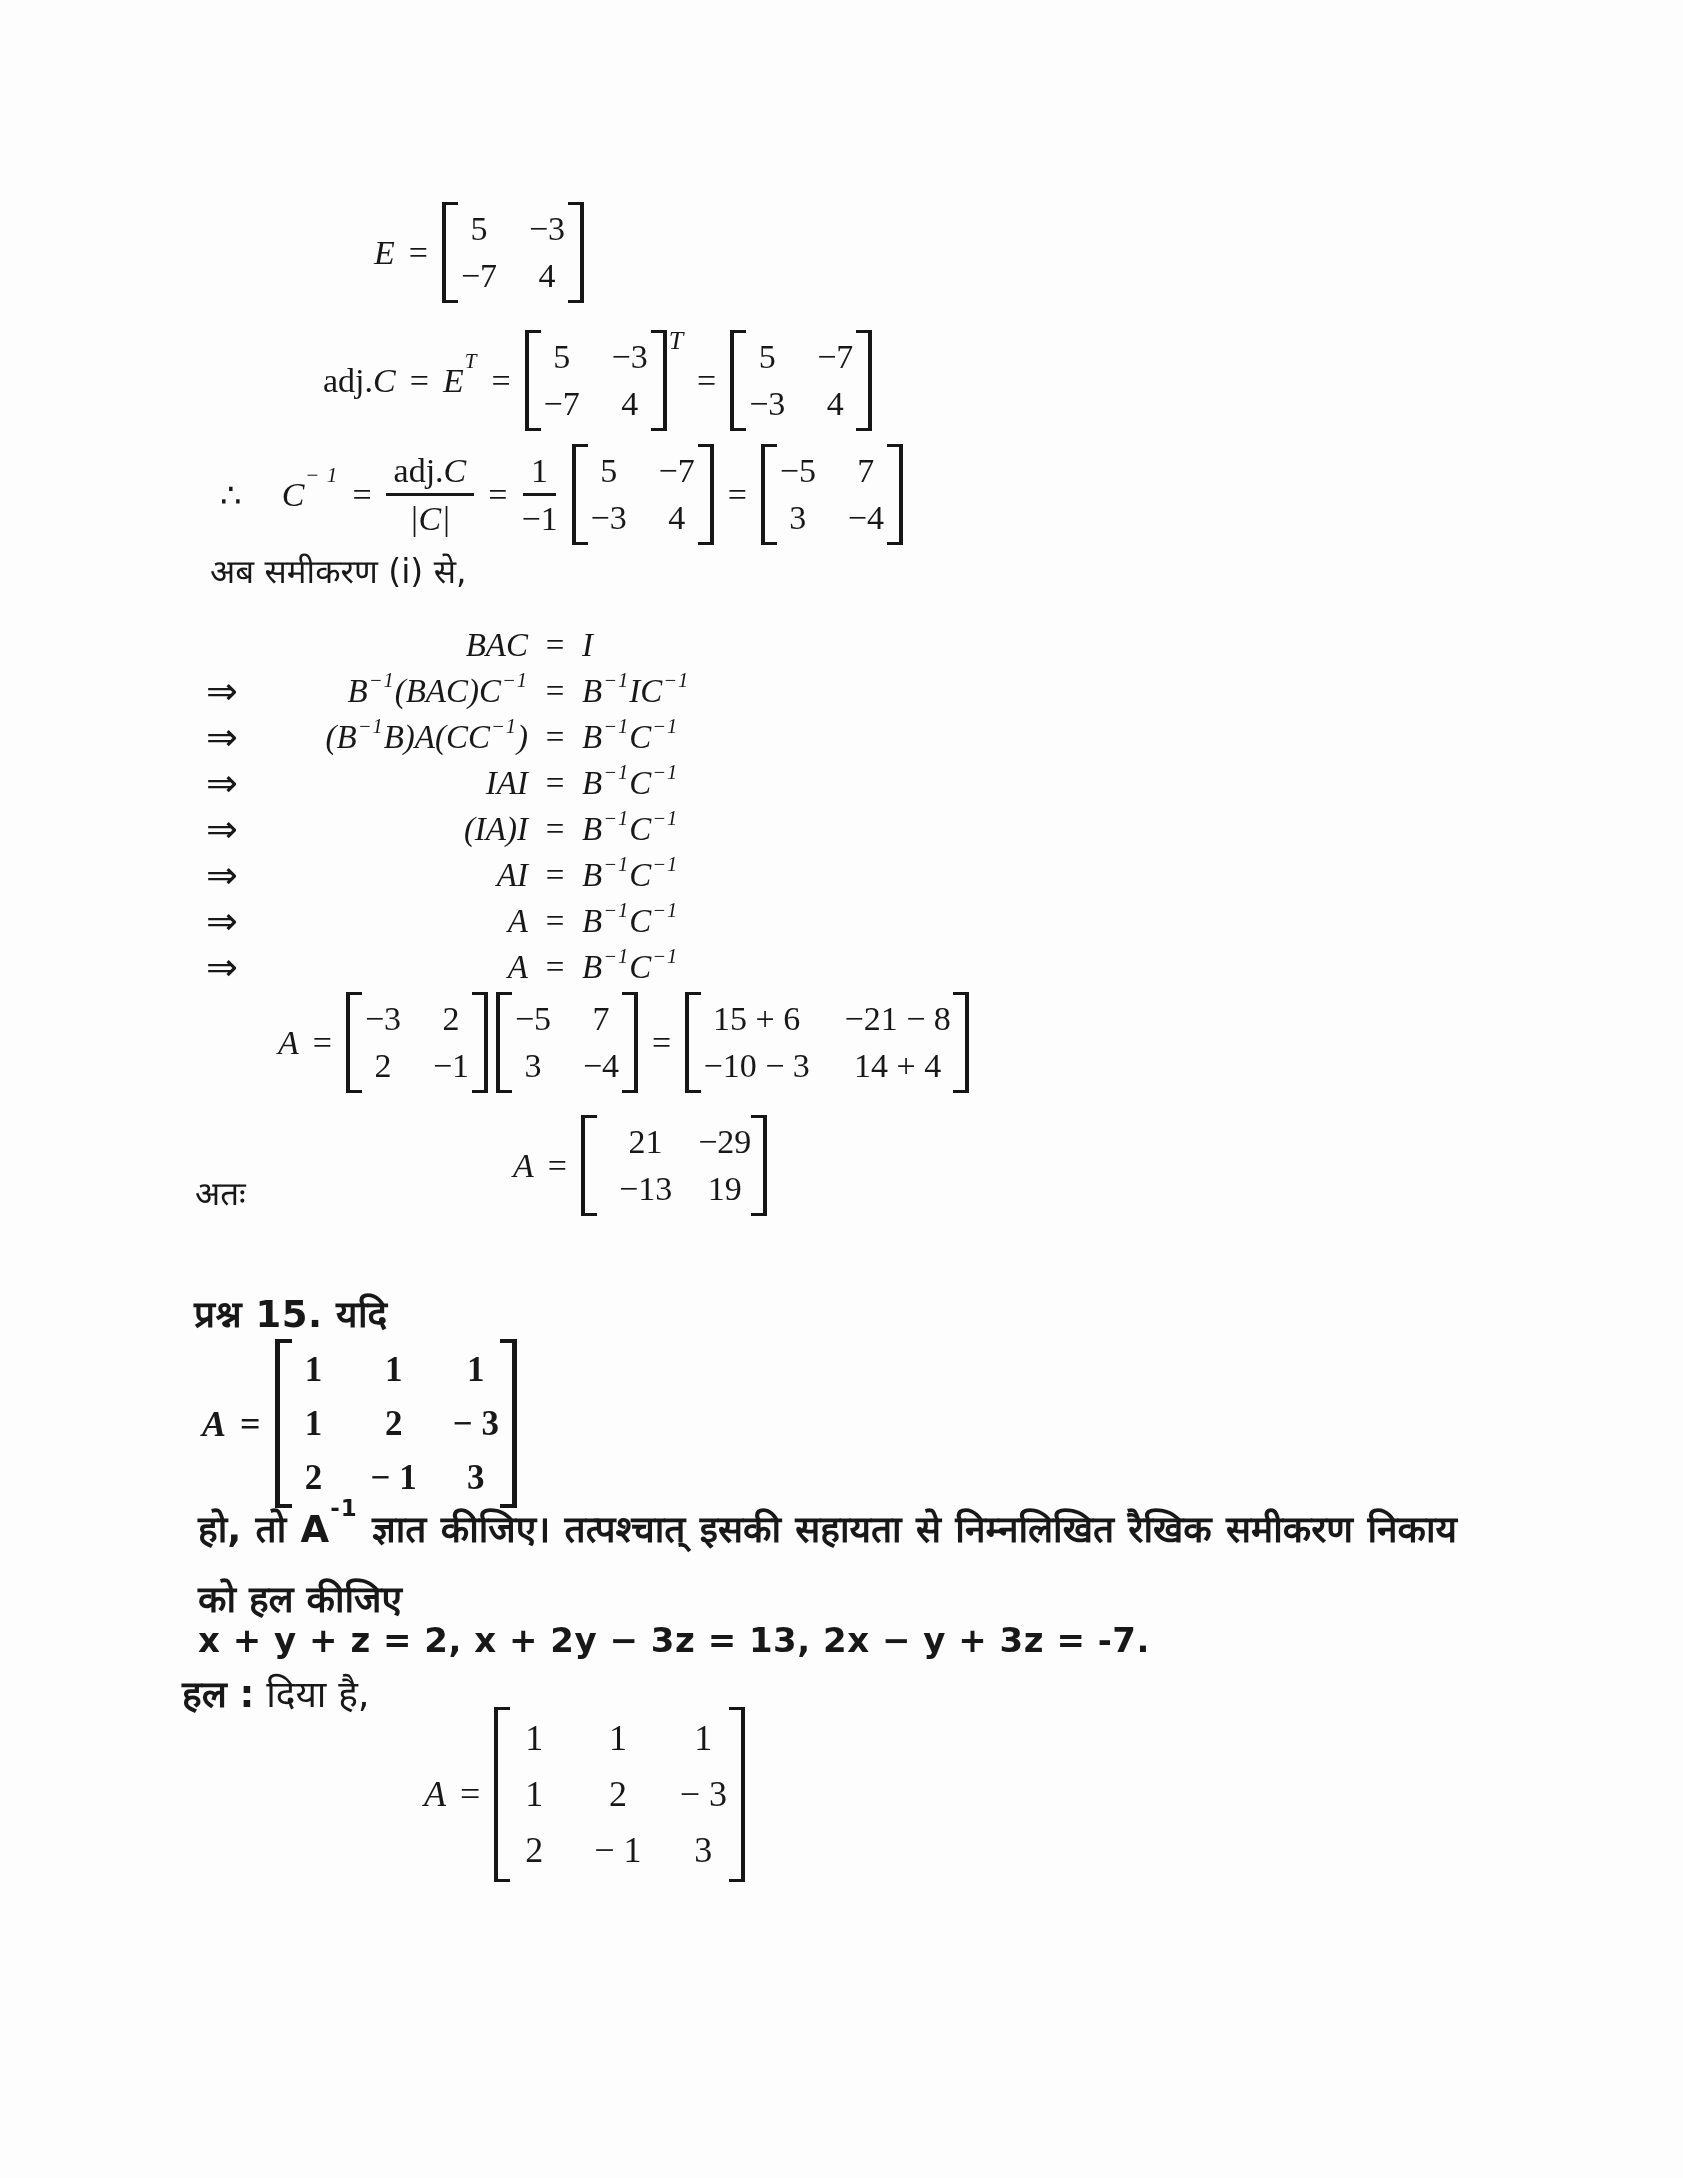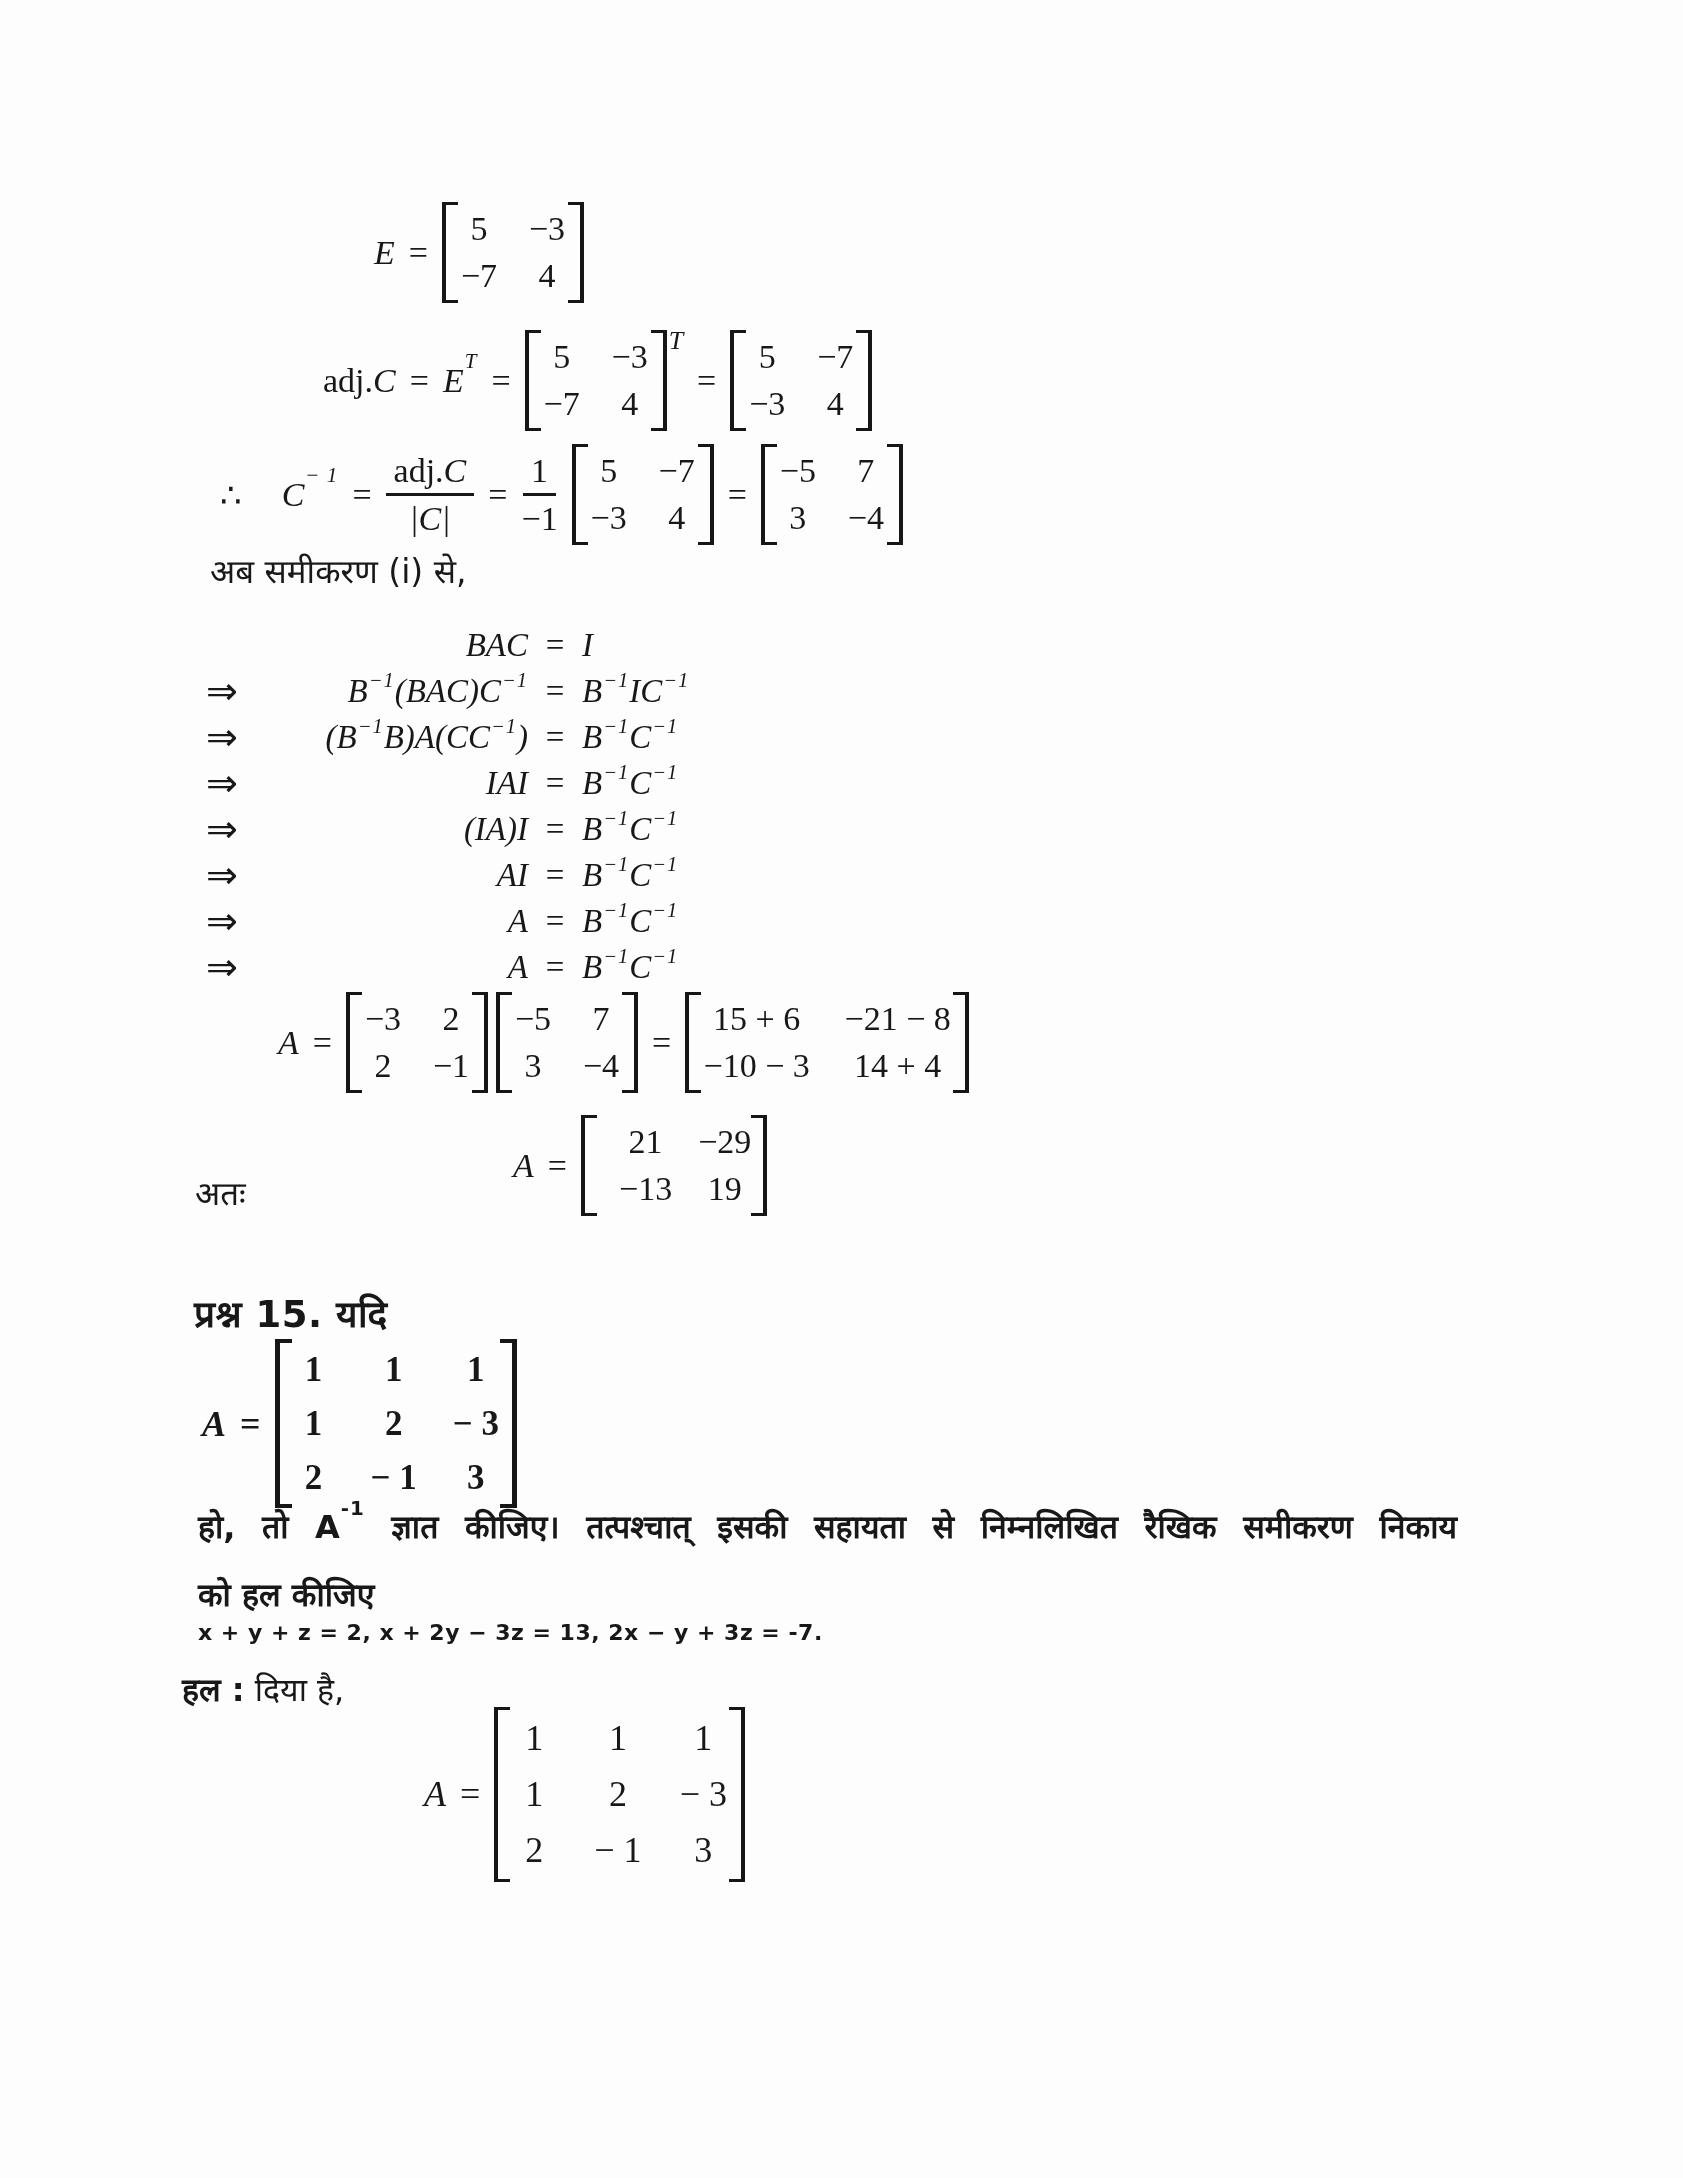--- a/index.html
+++ b/index.html
@@ -48,24 +48,24 @@
     column-gap:8px; font-size:33px;
   }
   .deriv > span { height:46px; display:flex; align-items:center; }
   .deriv .da { justify-content:flex-start; font-size:38px; font-family:"DejaVu Sans",sans-serif; }
   .deriv .dl { justify-content:flex-end; font-style:italic; }
   .deriv .de { justify-content:center; }
   .deriv .dr { justify-content:flex-start; font-style:italic; }
   
   .hi { position:absolute; font-family:"DejaVu Sans","Liberation Sans",sans-serif; white-space:nowrap; }
   .hi-reg  { font-size:33px; }
-  .hi-bold { font-size:32px; font-weight:bold; }
+  .hi-bold { font-size:37px; font-weight:bold; }
   .heading { font-size:37px; font-weight:bold; letter-spacing:0.5px; }
   .just { white-space:normal; width:1259px; text-align:justify; text-align-last:justify; line-height:1.25; }
-  .syseq { font-size:22px; font-weight:bold; letter-spacing:0.5px; }
+  .syseq { font-size:34px; font-weight:bold; letter-spacing:0.5px; }
   .sol-rest { font-weight:normal; }
 </style>
 </head>
 <body>
 
 <div class="page">
 
   <div class="eq" style="left:374px; top:202px;">
     <span class="var">E</span>
     <span>=</span>

